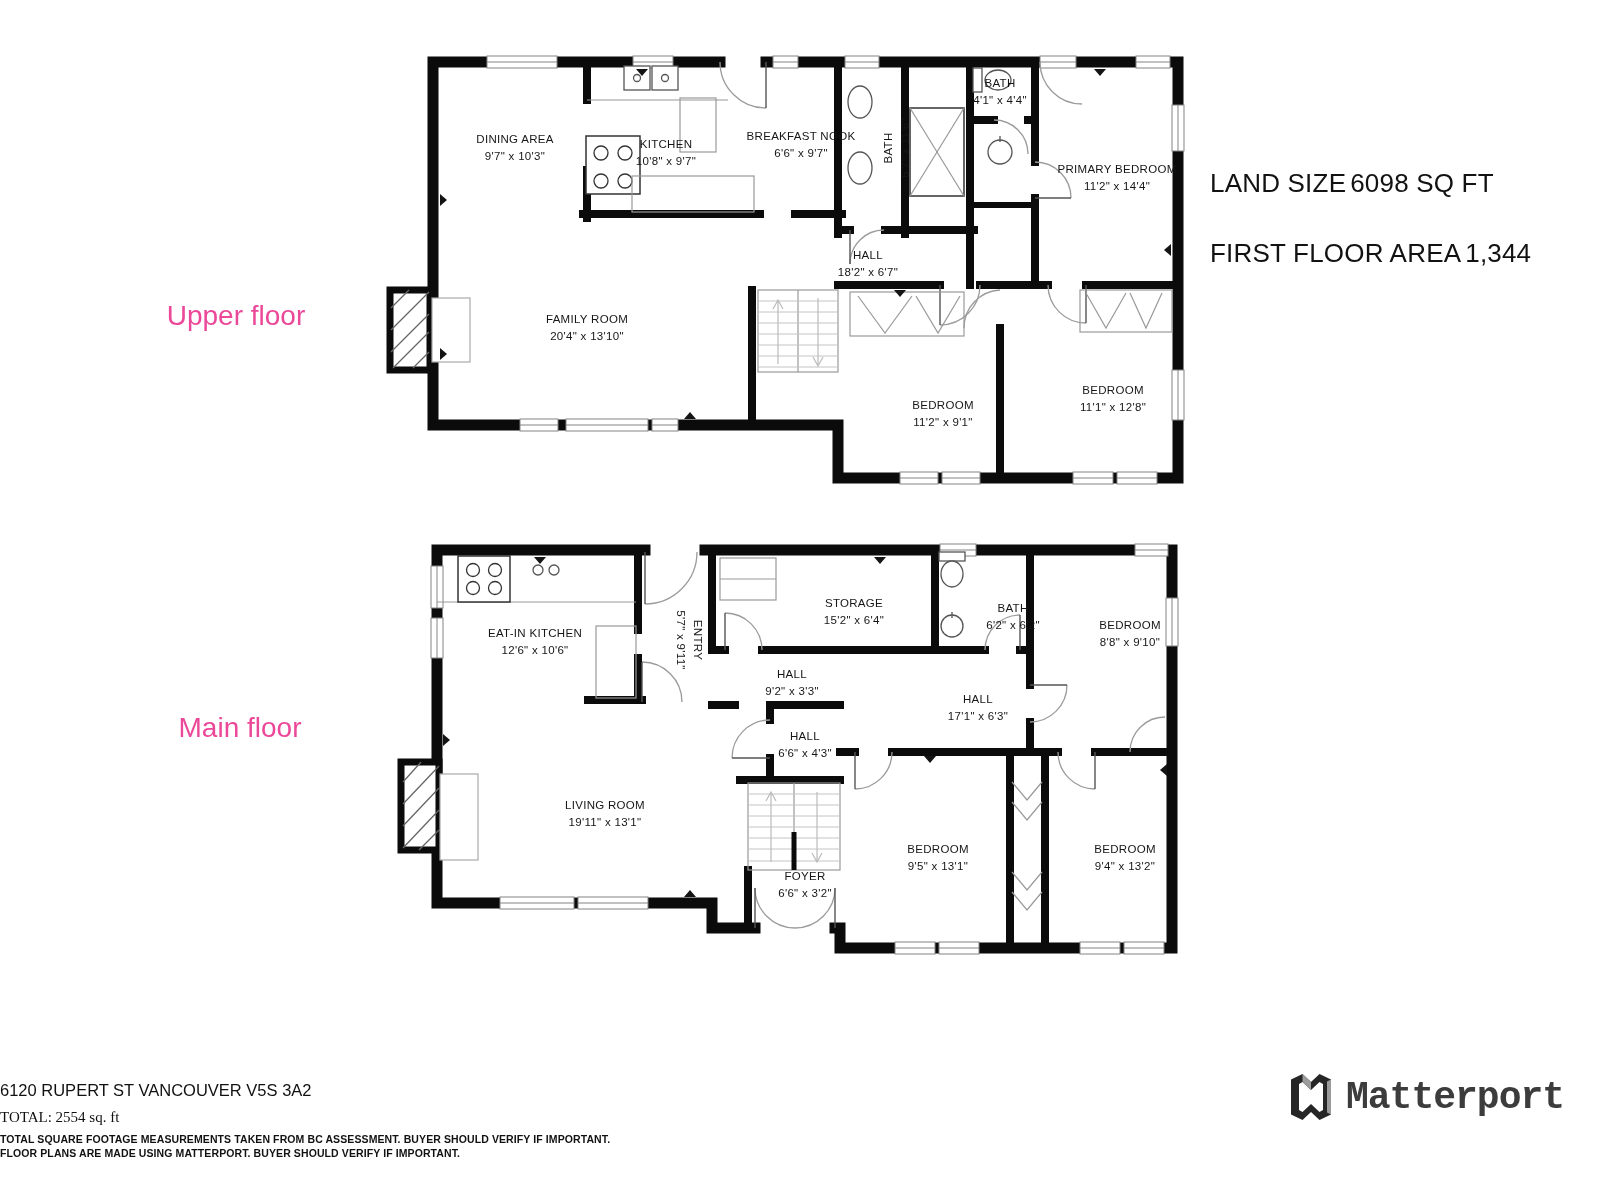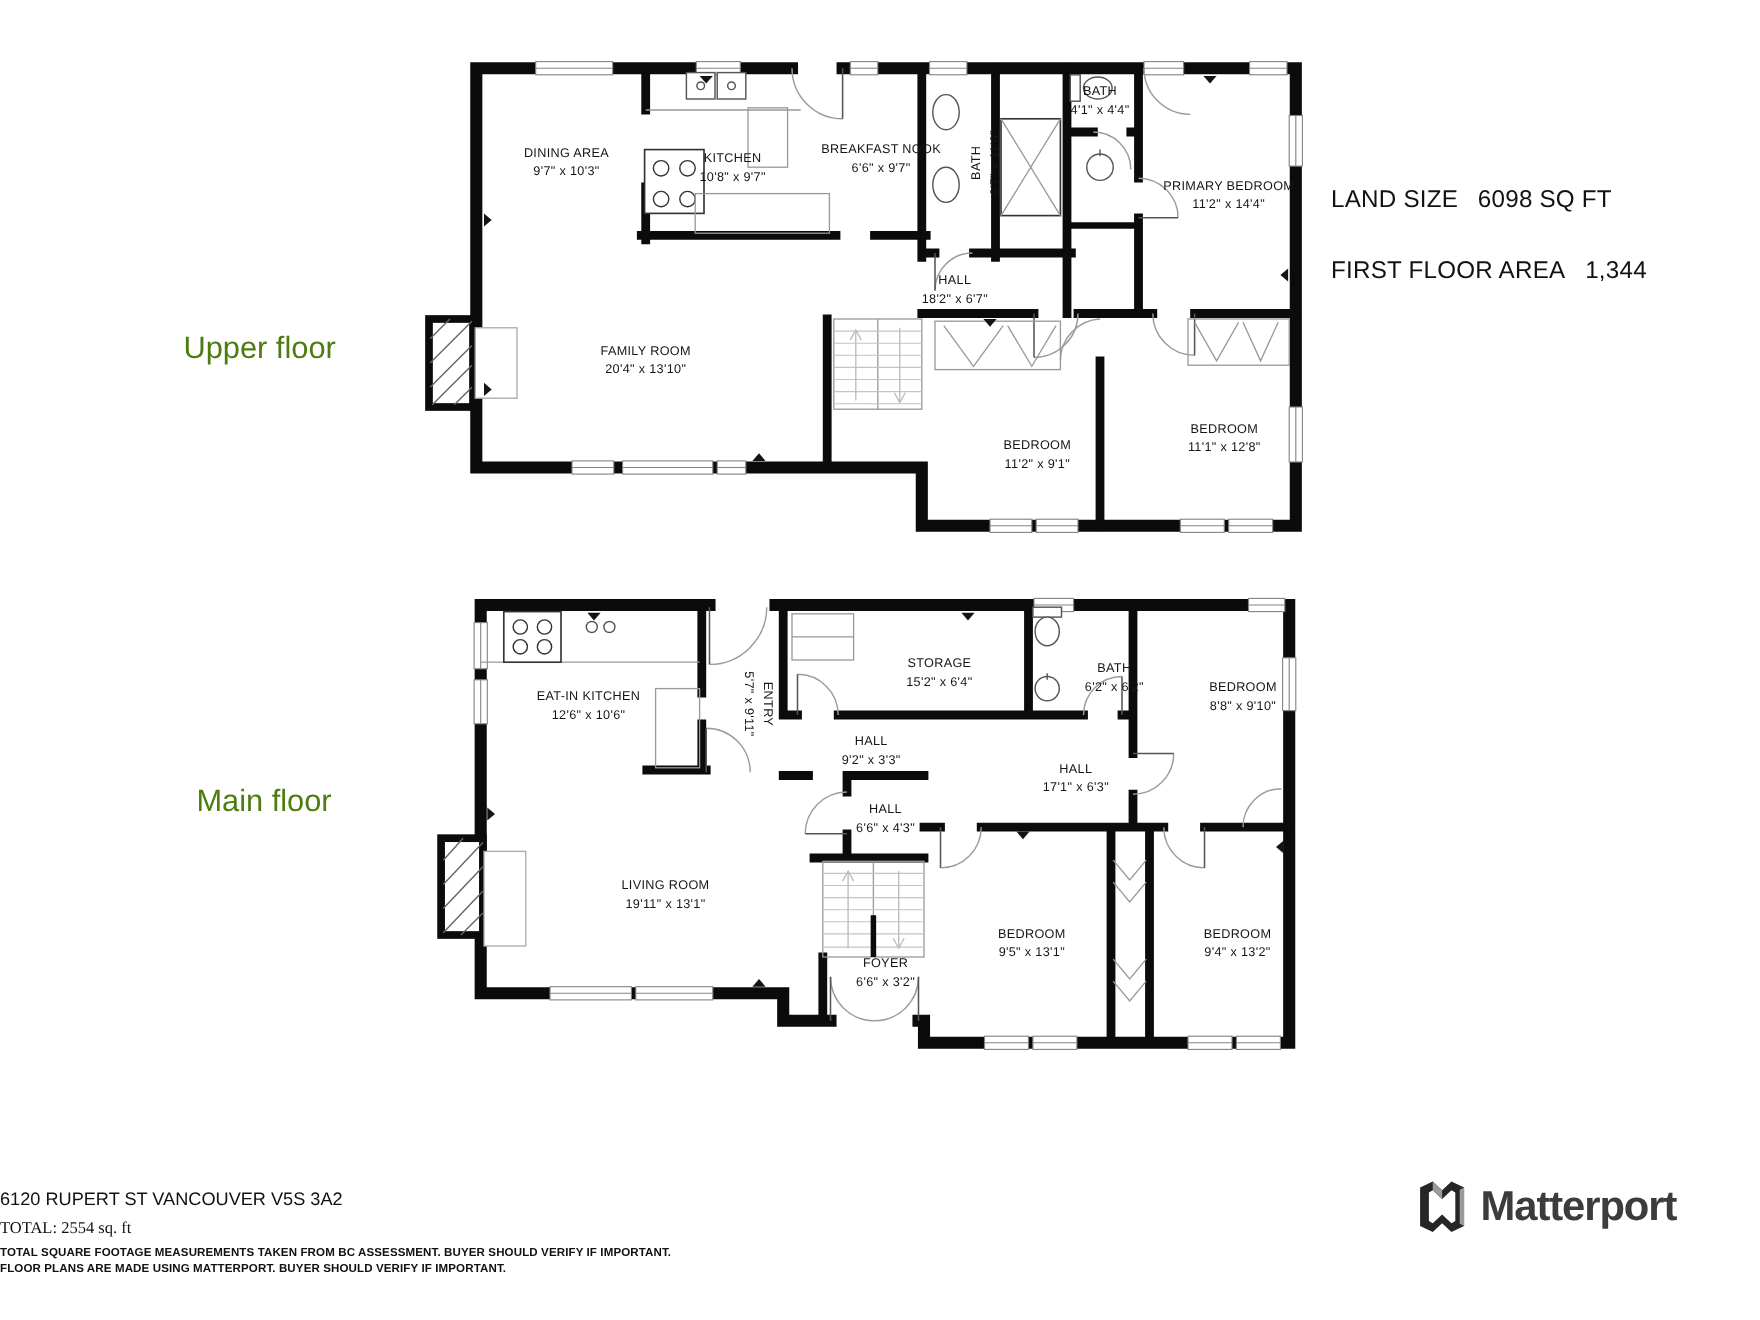--- a/index.html
+++ b/index.html
@@ -1,29 +1,29 @@
 <!DOCTYPE html>
 <html><head>
 <meta charset="utf-8">
 <style>
   html,body{margin:0;padding:0;background:#fff;}
   body{width:1600px;height:1200px;position:relative;overflow:hidden;
        font-family:"Liberation Sans","DejaVu Sans",sans-serif;color:#1b1b1b;}
-  .floor-title{position:absolute;transform:translate(-50%,-50%);font-size:28px;color:#4d7c0f;white-space:nowrap;}
+  .floor-title{position:absolute;transform:translate(-50%,-50%);font-size:28px;color:#ec4899;white-space:nowrap;}
   .plan{position:absolute;}
   .room-label{position:absolute;text-align:center;font-size:11.5px;letter-spacing:.3px;
               color:#161616;line-height:1.45;white-space:nowrap;}
   .stats{position:absolute;left:1210px;top:168px;}
-  .stat-row{display:flex;gap:18px;font-size:22px;color:#121212;margin-bottom:39px;white-space:nowrap;letter-spacing:.2px;}
+  .stat-row{display:flex;gap:4px;font-size:26px;color:#121212;margin-bottom:39px;white-space:nowrap;letter-spacing:.2px;}
   .footer{position:absolute;left:0;right:0;text-align:left;}
   #address{top:1081px;font-size:16.5px;color:#111;}
   #total{top:1109px;font-size:15px;color:#111;font-family:Liberation Serif, serif;}
   .disclaimer{font-size:10.5px;font-weight:700;color:#111;letter-spacing:.1px;}
   #disc1{top:1133px;} #disc2{top:1147px;}
-  .logo{position:absolute;left:1286px;top:1072px;display:flex;align-items:center;gap:10px;}
+  .logo{position:absolute;left:1286px;top:1072px;display:flex;align-items:center;gap:10px;font-family:Liberation Mono, monospace;}
   .logo-text{font-size:38px;font-weight:700;color:#3c3c3c;letter-spacing:-1px;}
   svg .wall{stroke:#0b0b0b;fill:none;stroke-linecap:square;}
   svg .door{stroke:#9b9b9b;stroke-width:1.3;fill:none;}
   svg .leaf{stroke:#555;stroke-width:1.4;fill:none;}
   svg .fix{stroke:#555;stroke-width:1.3;fill:#fff;}
   svg .lite{stroke:#999;stroke-width:1.2;fill:none;}
   svg .win{fill:#fff;stroke:#848484;stroke-width:1;}
   svg .winline{stroke:#848484;stroke-width:1;}
   svg .tread{stroke:#c4c4c4;stroke-width:1;}
   svg .hatch{stroke:#666;stroke-width:1.3;}

